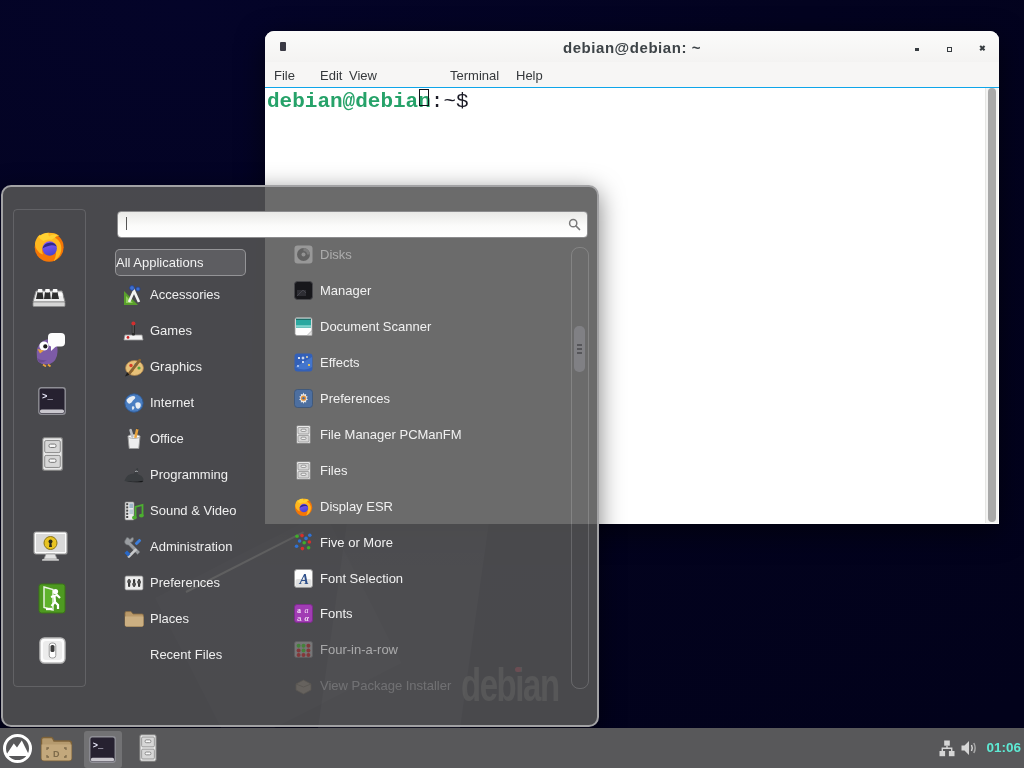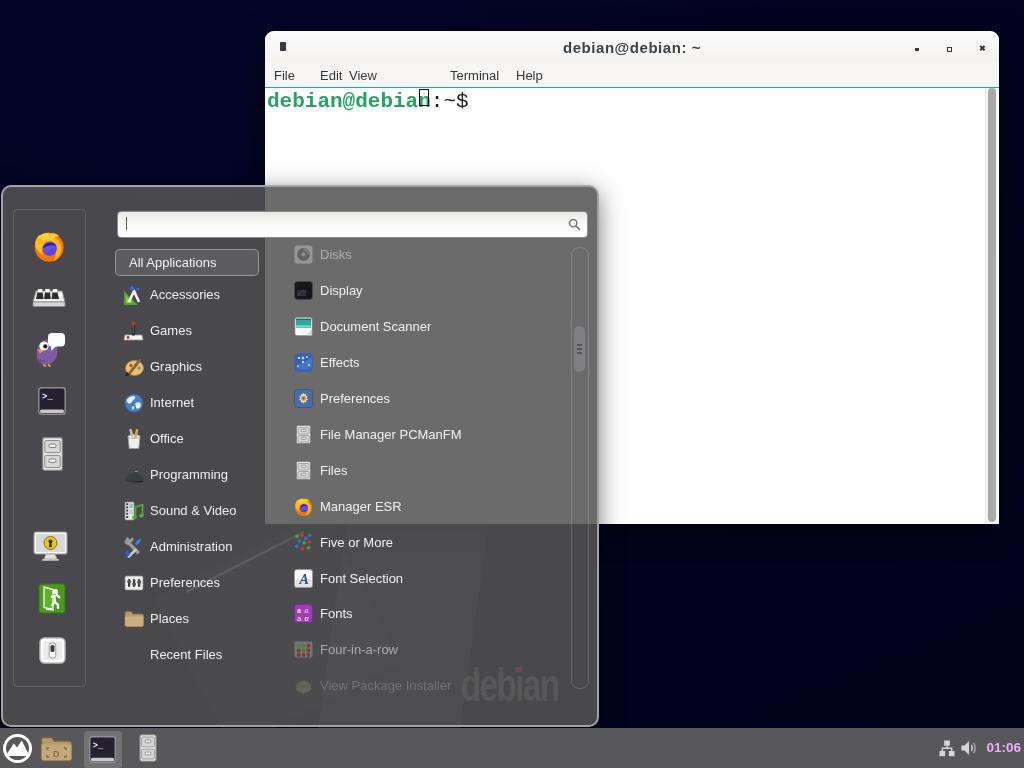--- a/index.html
+++ b/index.html
@@ -28,33 +28,33 @@
 #tthumb{position:absolute;left:2px;top:0px;width:8px;height:434px;background:#a9a9a9;border-radius:4px;}
 
 #menu{position:absolute;left:1px;top:185px;width:594px;height:538px;border:2px solid #a2a2a4;border-radius:10px;
 background:rgba(84,84,83.5,0.868);box-shadow:0 6px 24px rgba(0,0,0,0.5);}
 #sidebox{position:absolute;left:10px;top:22px;width:71px;height:476px;border:1px solid rgba(255,255,255,0.14);border-radius:4px;}
 .sicon{position:absolute;left:31px;}
 
 #search{position:absolute;left:114px;top:24px;width:469px;height:25px;background:linear-gradient(180deg,#e9e9e7 0%,#fbfbfa 55%,#ffffff 100%);border:1px solid #8c8c8e;border-radius:4px;}
 #scur{position:absolute;left:8px;top:5px;width:1px;height:13px;background:#555;}
 
-#allapps{position:absolute;left:112px;top:62px;width:129px;height:25px;background:rgba(255,255,255,0.115);border:1px solid rgba(255,255,255,0.34);border-radius:5px;color:#f2f2f2;font-size:13px;line-height:25px;padding-left:13px;}
+#allapps{position:absolute;left:112px;top:62px;width:129px;height:25px;background:rgba(255,255,255,0.115);border:1px solid rgba(255,255,255,0.34);border-radius:5px;color:#f2f2f2;font-size:13px;line-height:25px;}
 .cat{position:absolute;left:120px;height:22px;}
 .cat .ci{position:absolute;left:0;top:0;width:22px;height:22px;}
 .cat .ct{position:absolute;left:27px;top:3px;font-size:13px;color:#efefef;white-space:nowrap;}
 .app{position:absolute;left:291px;height:20px;}
 .app .ai{position:absolute;left:0;top:0;width:19px;height:19px;}
 .app .at{position:absolute;left:26px;top:2px;font-size:13px;color:#f1f1f1;white-space:nowrap;}
 #mscroll{position:absolute;left:568px;top:60px;width:16px;height:440px;border:1px solid rgba(255,255,255,0.17);border-radius:8px;}
 #mthumb{position:absolute;left:2px;top:78px;width:11px;height:46px;background:#808084;border-radius:5px;}
 #mthumb .g{position:absolute;left:3px;width:5px;height:1.5px;background:#56565a;}
 
 #bar{position:absolute;left:0;top:728px;width:1024px;height:40px;background:#58585a;}
-#clock{position:absolute;right:3px;top:12px;font-size:13.5px;font-weight:bold;color:#f0abfc;}
+#clock{position:absolute;right:3px;top:12px;font-size:13.5px;font-weight:bold;color:#5eead4;}
 .ticon{position:absolute;}
 #tbtn{position:absolute;left:84px;top:3px;width:38px;height:37px;background:rgba(255,255,255,0.16);border-radius:3px;}
 </style></head>
 <body>
 <div id="screen">
 
   <div id="wm">debian</div>
   <div id="wmdot"></div>
   <div id="diag"></div>
   <div style="position:absolute;left:330px;top:518px;width:142px;height:250px;background:rgba(235,235,240,0.12);transform:skewX(-8deg);"></div>
@@ -292,21 +292,21 @@
         </svg>
         <span class="at">Disks</span>
       </div>
     <div class="app" style="top:94px;">
         <svg class="ai" viewBox="0 0 19 19">
           <rect x="0.5" y="0.5" width="18" height="18" rx="3" fill="#17171b"></rect>
           <rect x="0.5" y="0.5" width="18" height="18" rx="3" fill="none" stroke="#47474b" stroke-width="1"></rect>
           <rect x="3" y="9" width="9" height="6" fill="#2e2e34"></rect>
           <path d="M3 15 L9 9 L12 12" stroke="#45454d" stroke-width="1" fill="none"></path>
         </svg>
-        <span class="at">Display</span>
+        <span class="at">Manager</span>
       </div>
     <div class="app" style="top:130px;">
         <svg class="ai" viewBox="0 0 19 19">
           <rect x="1" y="0.5" width="17" height="18" rx="2" fill="#fdfdfd" stroke="#9a9a9a" stroke-width="0.8"></rect>
           <rect x="2" y="1.5" width="15" height="9" fill="#1f6d68"></rect>
           <rect x="2" y="3" width="15" height="7.5" fill="#2ba8a0"></rect>
           <rect x="2" y="8.2" width="15" height="2.3" fill="#7fd4cd"></rect>
           <polygon points="13,18.5 18,13.5 18,18.5" fill="#e2e2e2" stroke="#9a9a9a" stroke-width="0.6"></polygon>
         </svg>
         <span class="at">Document Scanner</span>
@@ -368,21 +368,21 @@
               <stop offset="0" stop-color="#9059ff"></stop>
               <stop offset="1" stop-color="#4a47d3"></stop>
             </linearGradient>
           </defs>
           <circle cx="9.6" cy="10.3" r="8.6" fill="#f57606"></circle>
           <path d="M1.2 8 Q1.6 4.6 4.2 2.6 Q4 4.4 5.4 5 Q6.8 2.2 10.2 1.8 Q13.5 1.5 15.6 3.6 Q13.8 3.5 13 4.6 Q15.8 6 16.6 9 Q17 10.6 16.7 12.4 Q15.9 16.6 12.2 18.4 Q14.2 15.4 13.4 12.2 Q12.6 9.4 10 8.8 Q7.4 8.4 6 10.4 Q4.8 12.4 6 14.6 Q3.4 13.8 2.2 11.6 Q1.1 9.8 1.2 8Z" fill="#ffb81f"></path>
           <path d="M3.2 4 Q5.8 1.6 9.4 1.6 Q8.6 2.8 9.6 3.9 Q11.8 1.8 14.8 3.1 Q13.4 3.4 13.1 4.5 L11 5.8 Q8 5.2 6.2 6.6 Q4.4 5.8 3.2 4Z" fill="#ffd133"></path>
           <circle cx="9.9" cy="11" r="4.3" fill="url(#ffp)"></circle>
           <path d="M5.6 11 Q6.4 7.8 9.9 7.5 Q13 7.3 14.1 9.8 Q12 8.7 9.6 9.3 Q7 10 5.6 11Z" fill="#2f2a8b"></path>
         </svg>
-        <span class="at">Manager ESR</span>
+        <span class="at">Display ESR</span>
       </div>
     <div class="app" style="top:346px;">
         <svg class="ai" viewBox="0 0 19 19">
           <circle cx="3" cy="3.2" r="1.8" fill="#3fae2a"></circle>
           <circle cx="8" cy="2.6" r="1.8" fill="#d6302c"></circle>
           <circle cx="15.8" cy="2.2" r="1.8" fill="#2f72d4"></circle>
           <circle cx="12" cy="5.4" r="1.8" fill="#2f72d4"></circle>
           <circle cx="5.6" cy="8" r="1.8" fill="#2f72d4"></circle>
           <circle cx="10.2" cy="9.8" r="1.8" fill="#3fae2a"></circle>
           <circle cx="15.4" cy="9" r="1.8" fill="#d6302c"></circle>

